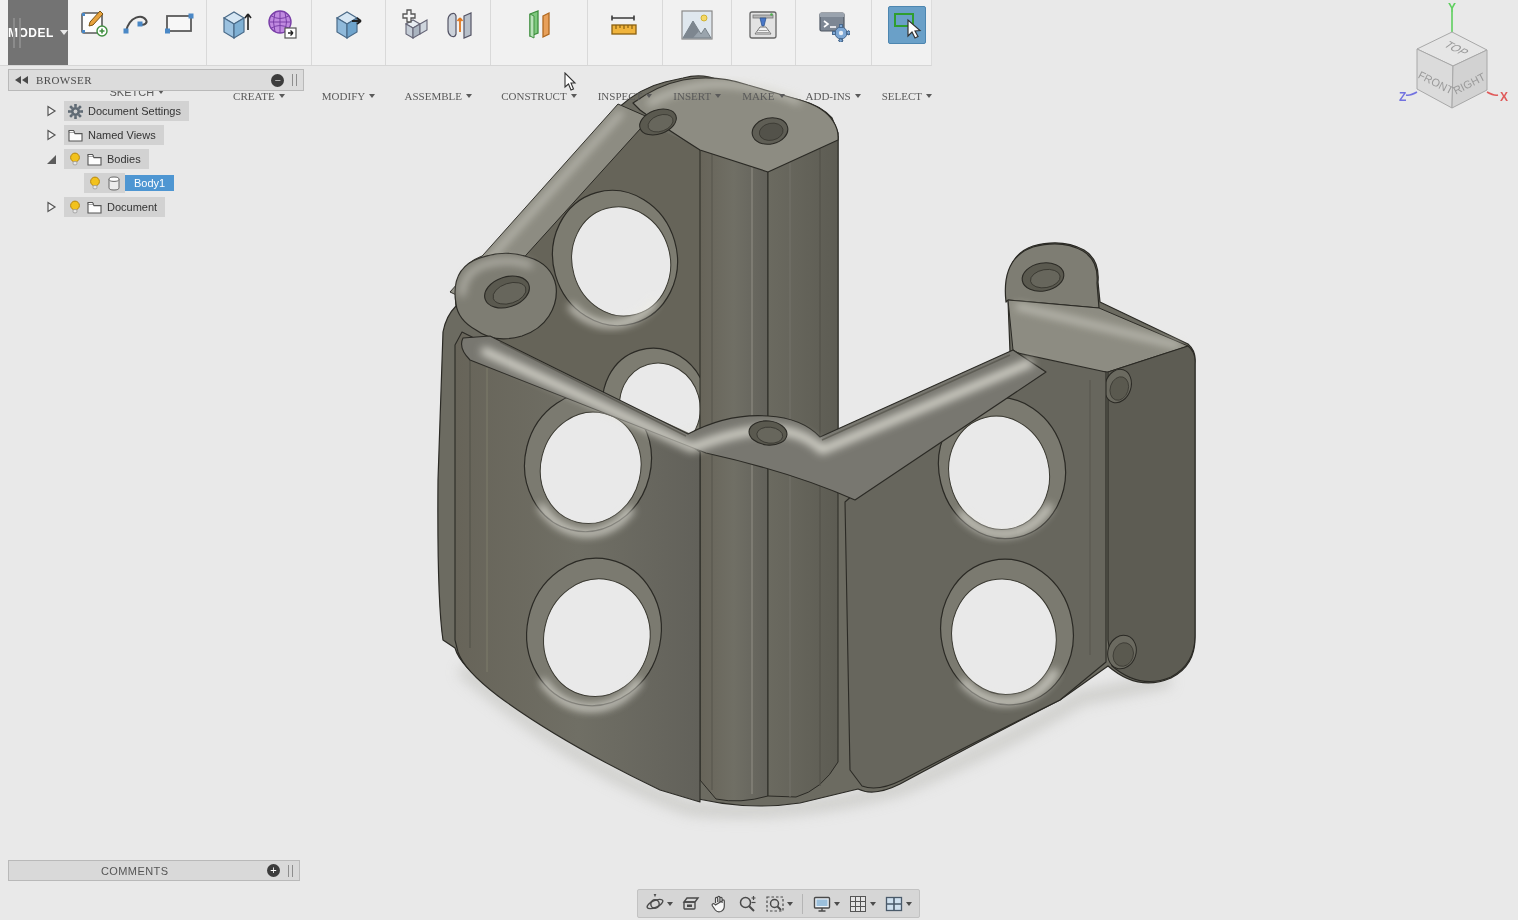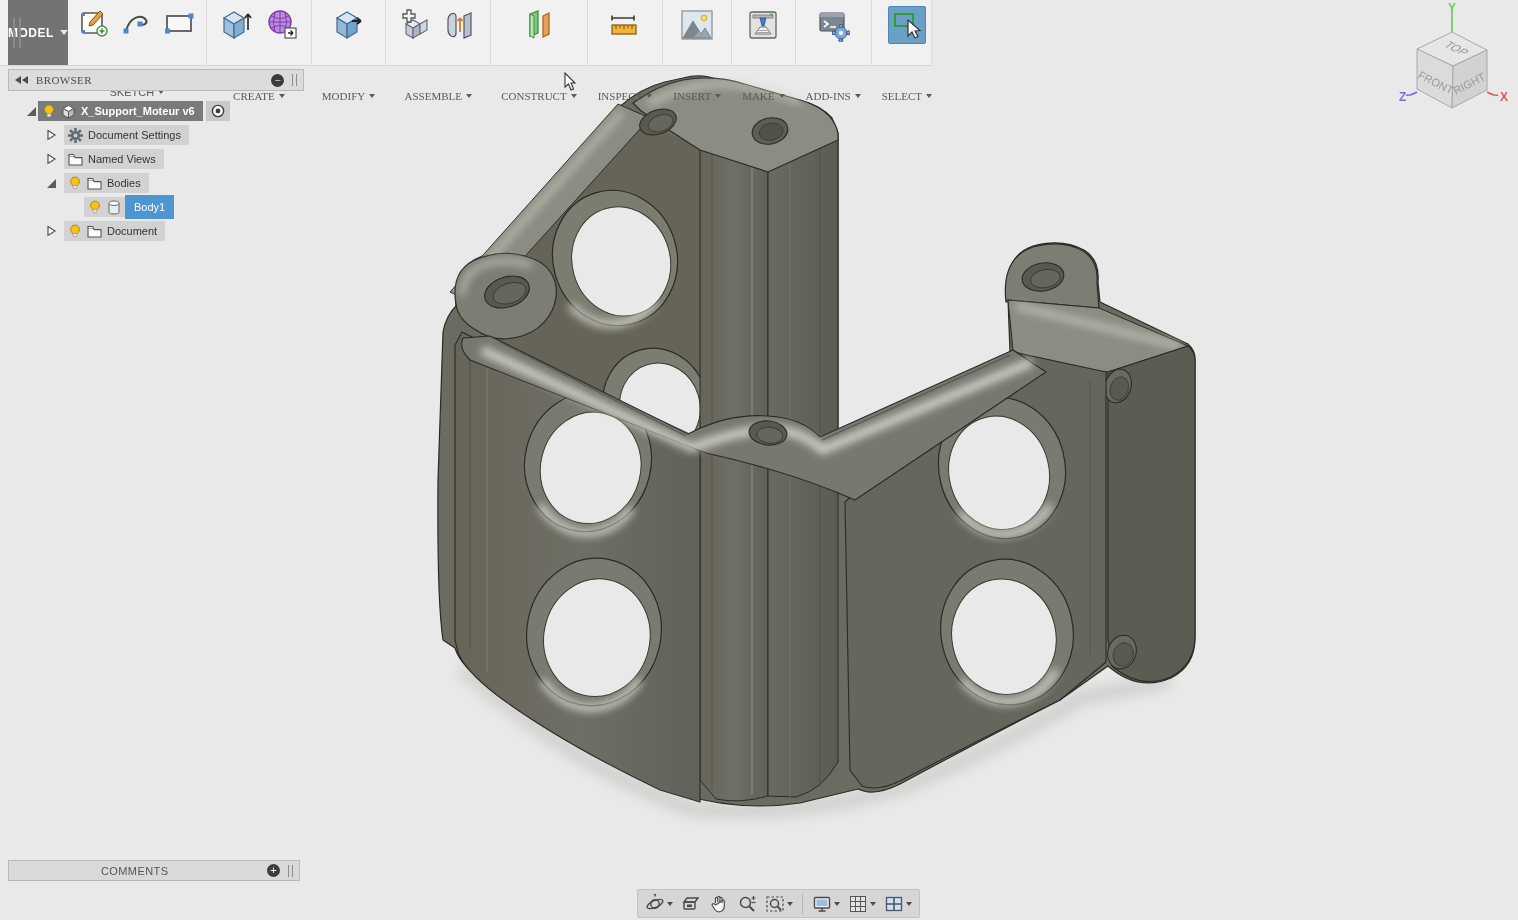--- a/index.html
+++ b/index.html
@@ -48,21 +48,21 @@
   #tree { margin-top:8px; }
   .trow { height:24px; display:flex; align-items:center; }
   .expander { width:14px; height:14px; display:flex; align-items:center; justify-content:center;
     cursor:pointer; flex:none; }
   .exp-open { width:0; height:0; border-left:9px solid transparent; border-bottom:9px solid #5c5c5c; }
   .chip { height:20px; display:flex; align-items:center; gap:5px; padding:0 8px 0 4px;
     background:#d2d2d2; cursor:pointer; }
   .chip .lbl { font-size:11px; color:#333; white-space:nowrap; }
   .chip.root { background:#7a7a7a; }
   .chip.root .lbl { color:#fff; font-weight:bold; }
-  .blue-tag { height:24px; display:flex; align-items:center; padding:0 9px;
+  .blue-tag { height:16px; display:flex; align-items:center; padding:0 9px;
     background:#4e96d2; color:#fff; font-size:11px; cursor:pointer; }
   .radio-chip { height:20px; width:24px; background:#c9c9c9; margin-left:3px;
     display:flex; align-items:center; justify-content:center; cursor:pointer; }
   .ticon { flex:none; display:block; }
 
   
   #comments { position:absolute; left:8px; top:860px; width:292px; height:21px;
     background:#d9d9d9; border:1px solid #b9b9b9; display:flex; align-items:center;
     padding:0 6px; gap:8px; z-index:20; }
   #comments-title { flex:1; font-size:11px; color:#555; letter-spacing:.4px; padding-left:86px; }
@@ -464,43 +464,20 @@
           <span class="tri-l"></span>
           <span class="tri-l"></span>
         </span>
     <span id="browser-title">BROWSER</span>
     <span class="hdr-circle">−</span>
     <span class="hdr-grip"></span>
   </div>
 
   <div id="tree">
 
-    <div class="trow" style="padding-left:16px">
-      <span class="expander">
-            <span class="exp-open"></span>
-          </span>
-      <span class="chip root">
-        <svg class="ticon" width="14" height="14" viewBox="0 0 14 14">
-              <circle cx="7" cy="5.5" r="4.4" fill="#f2c21d" stroke="#b8860b" stroke-width="1"></circle>
-              <rect x="5.1" y="9.6" width="3.8" height="3.2" rx="1" fill="#e9e9e9" stroke="#999" stroke-width="0.8"></rect>
-            </svg>
-        <svg class="ticon" width="15" height="15" viewBox="0 0 15 15">
-              <path d="M2,4.5 L7.5,1.5 L13,4.5 L7.5,7.5 Z" fill="#fff" stroke="#555" stroke-width="1"></path>
-              <path d="M2,4.5 V11 L7.5,14 V7.5 Z" fill="#ddd" stroke="#555" stroke-width="1"></path>
-              <path d="M13,4.5 V11 L7.5,14 V7.5 Z" fill="#bbb" stroke="#555" stroke-width="1"></path>
-            </svg>
-        <span class="lbl">X_Support_Moteur v6</span>
-      </span>
-      <span class="radio-chip">
-        <svg width="14" height="14" viewBox="0 0 14 14">
-              <circle cx="7" cy="7" r="5.6" fill="#fff" stroke="#3c3c3c" stroke-width="1.4"></circle>
-              <circle cx="7" cy="7" r="2.4" fill="#3c3c3c"></circle>
-            </svg>
-      </span>
-    </div>
 
     <div class="trow" style="padding-left:36px">
       <span class="expander">
             <svg width="12" height="12" viewBox="0 0 12 12">
               <path d="M3,1.5 L10,6 L3,10.5 Z" fill="#f5f5f5" stroke="#555" stroke-width="1.2"></path>
             </svg>
           </span>
       <span class="chip" style="margin-left:6px">
         <svg class="ticon" width="15" height="15" viewBox="0 0 15 15">
               <g transform="translate(7.5,7.5)">

